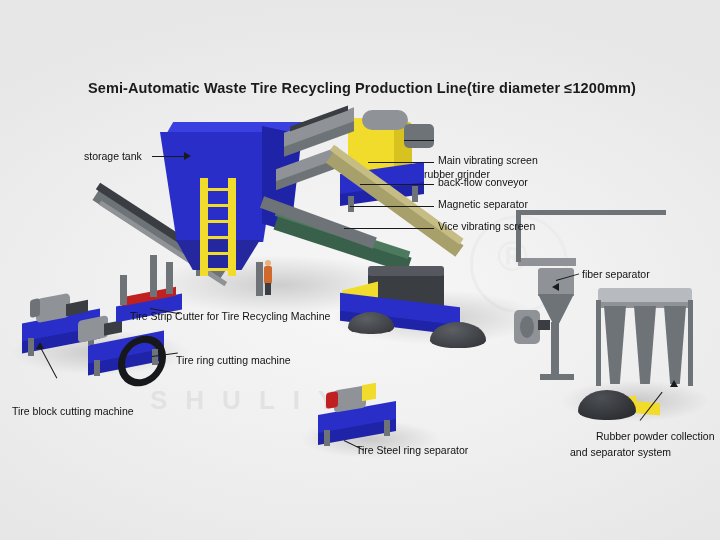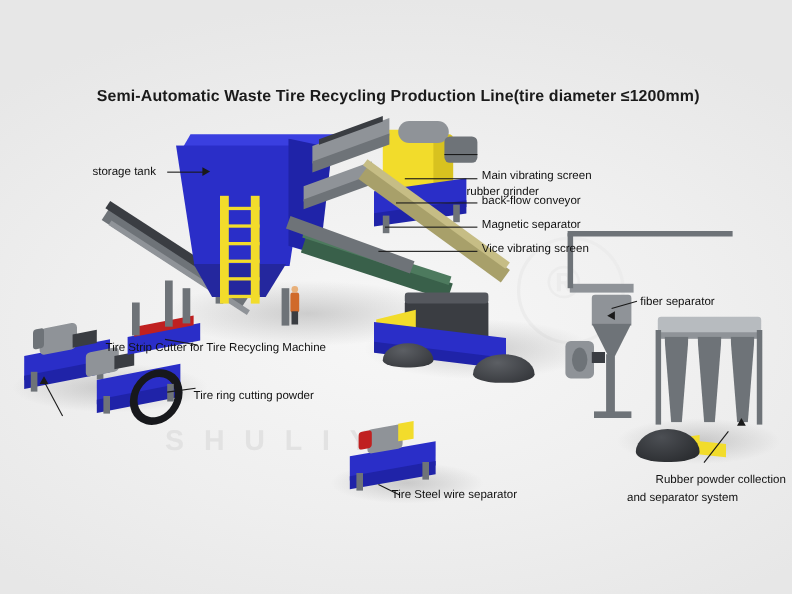--- a/index.html
+++ b/index.html
@@ -244,20 +244,21 @@
   <div class="lbl" style="left:84px;top:150px;">storage tank</div>
 
   <div class="lbl" style="left:424px;top:132px;margin-top:36px;">rubber grinder</div>
   <div class="lbl" style="left:438px;top:154px;">Main vibrating screen</div>
   <div class="lbl" style="left:438px;top:176px;">back-flow conveyor</div>
   <div class="lbl" style="left:438px;top:198px;">Magnetic separator</div>
   <div class="lbl" style="left:438px;top:220px;">Vice vibrating screen</div>
 
   <div class="lbl" style="left:582px;top:268px;">fiber separator</div>
 
-  <div class="lbl" style="left:96px;top:310px;text-align:center;">Tire Strip Cutter for Tire Recycling Machine</div>
-  <div class="lbl" style="left:176px;top:354px;">Tire ring cutting powder</div>
-  <div class="lbl" style="left:356px;top:444px;">Tire Steel wire separator</div>
+  <div class="lbl" style="left:130px;top:310px;text-align:center;">Tire Strip Cutter for Tire Recycling Machine</div>
+  <div class="lbl" style="left:176px;top:354px;">Tire ring cutting machine</div>
+  <div class="lbl" style="left:12px;top:405px;">Tire block cutting machine</div>
+  <div class="lbl" style="left:356px;top:444px;">Tire Steel ring separator</div>
 
   <div class="lbl" style="left:596px;top:430px;">Rubber powder collection</div>
   <div class="lbl" style="left:570px;top:446px;">and separator system</div>
 
 </div>
 
 </body></html>

